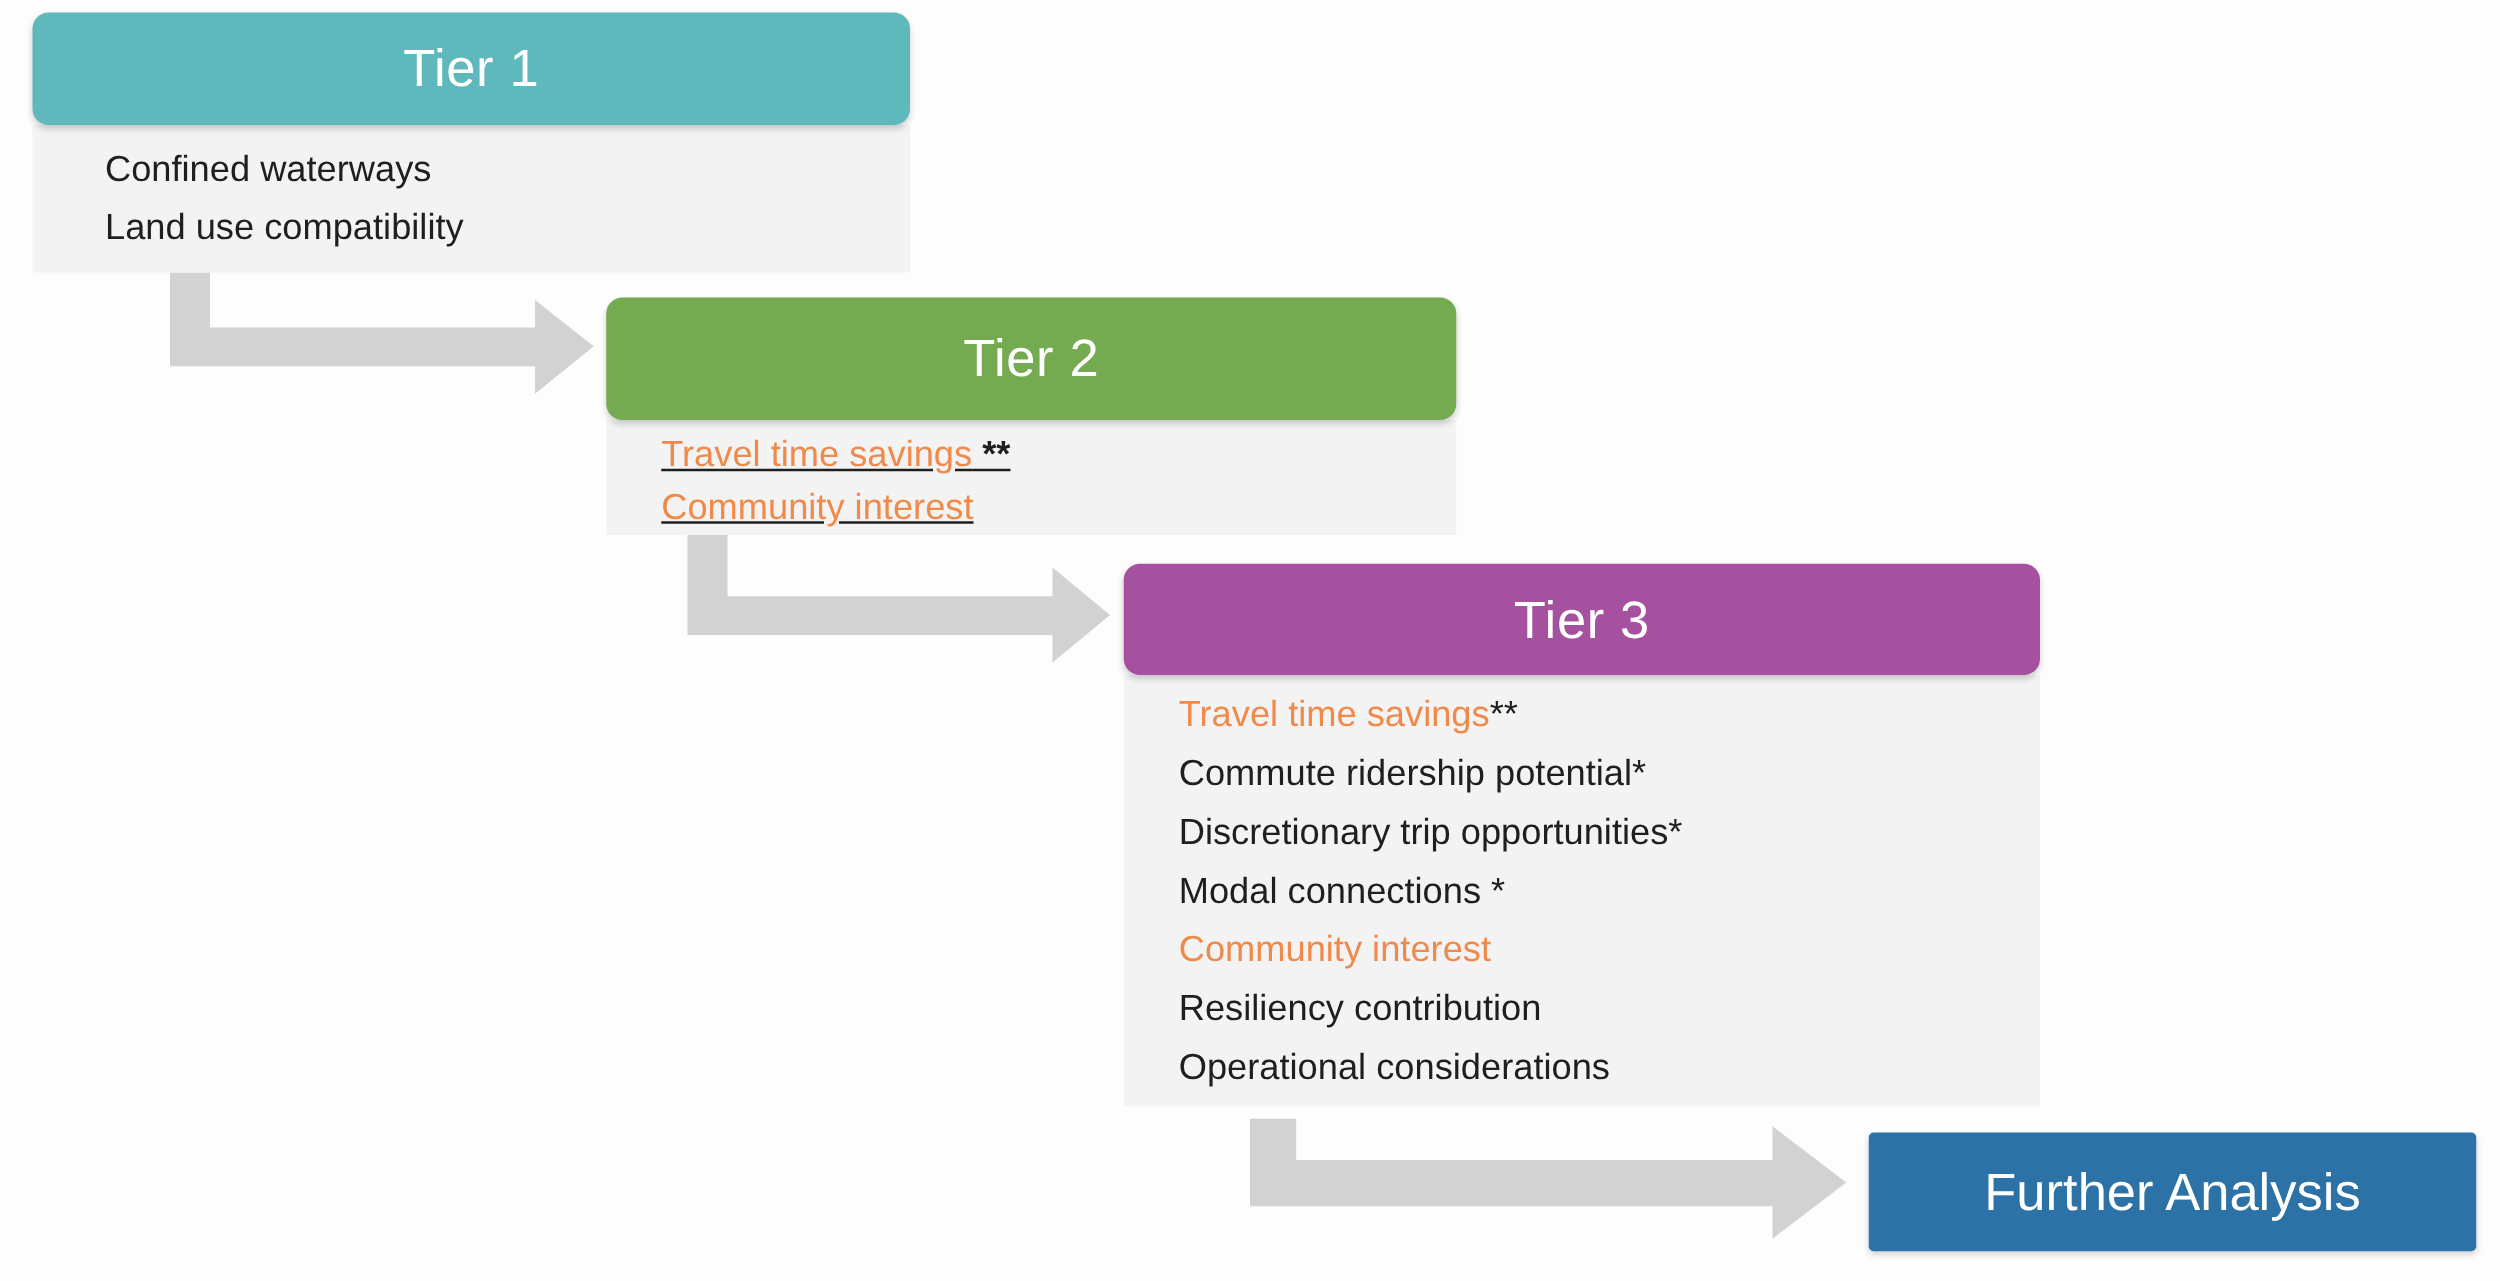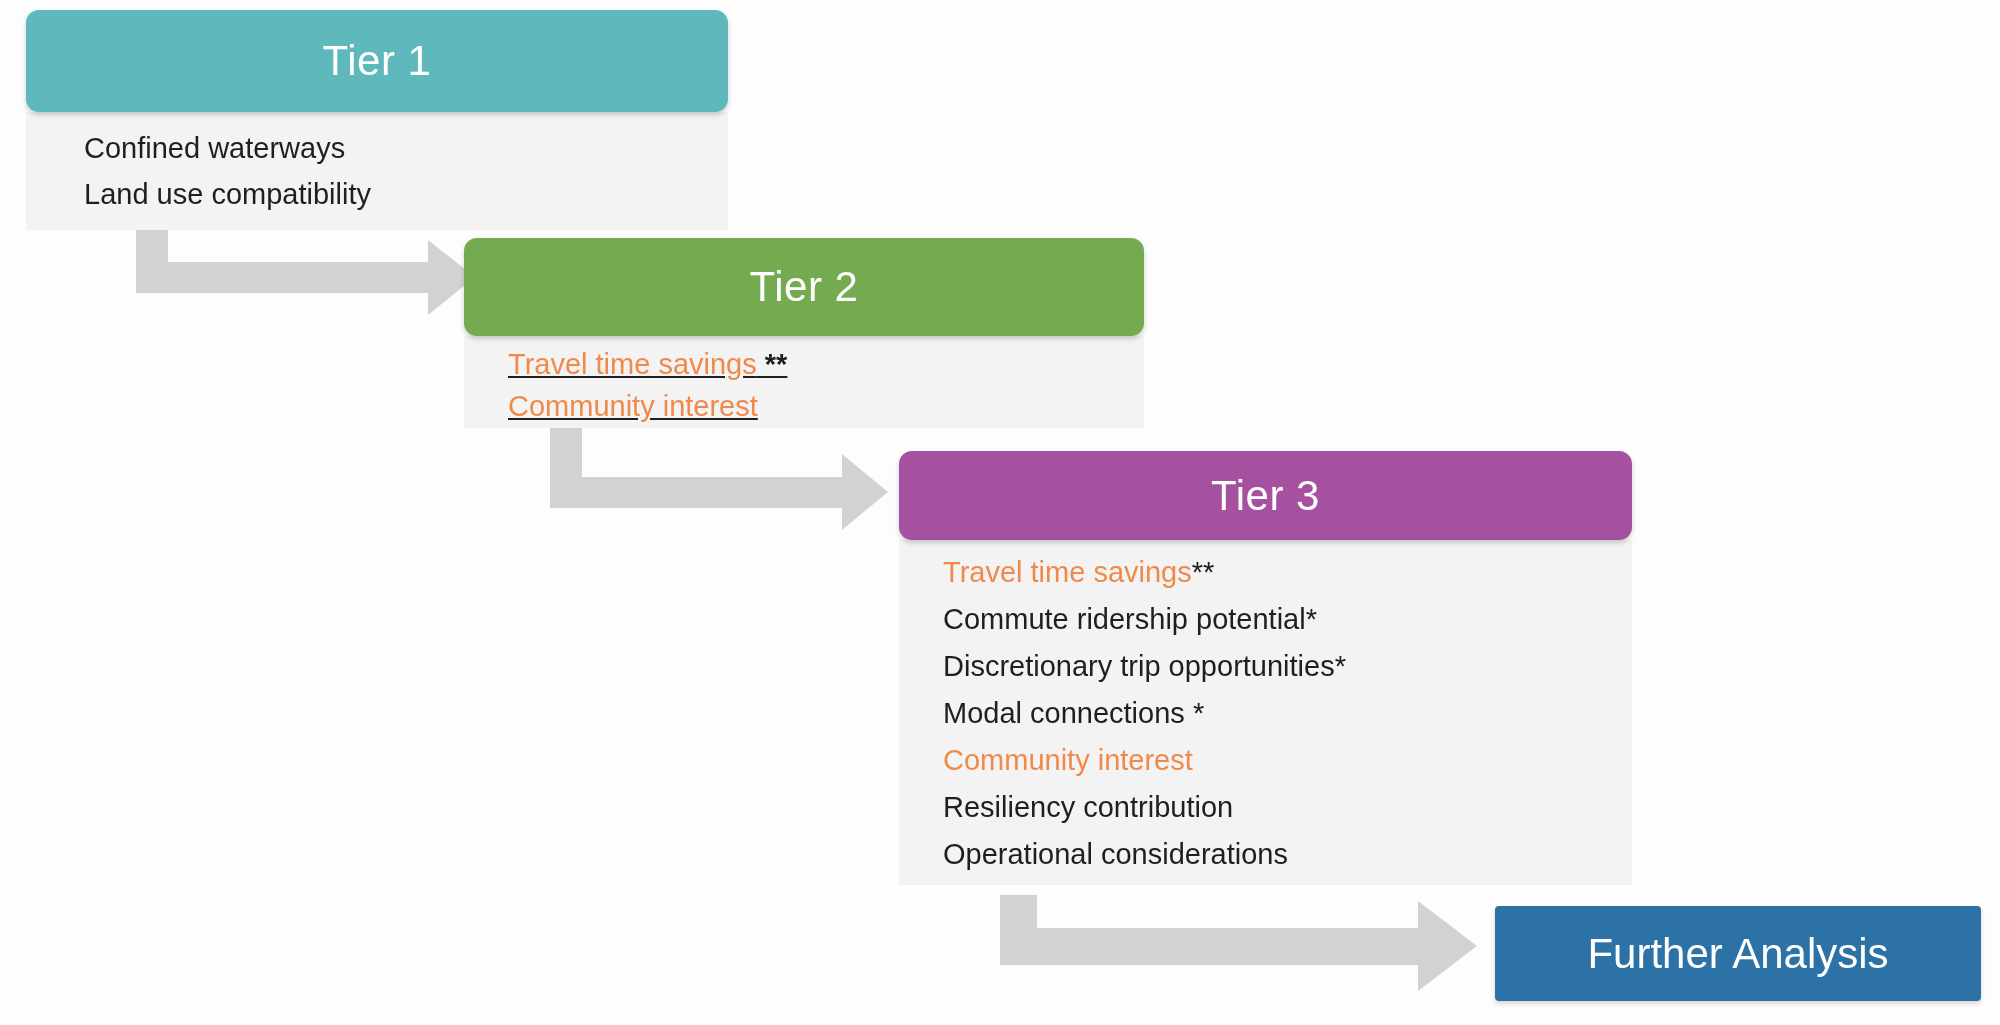--- a/index.html
+++ b/index.html
@@ -46,25 +46,25 @@
     z-index: 1;
     box-sizing: border-box;
   }
   .line { white-space: pre; }
   .orange { color: var(--orange); }
   .sfx { color: #1f1f1f; }
   .sfx-b { color: #1f1f1f; font-weight: 700; }
 
   
   .tier1 { left: 26px; top: 10px; width: 702px; }
-  .tier1 .hdr { height: 102px; }
+  .tier1 .hdr { height: 90px; }
   .tier1 .panel { height: 118px; padding: 13px 10px 0 58px; line-height: 46px; }
 
   
-  .tier2 { left: 464px; top: 238px; width: 680px; }
+  .tier2 { left: 485px; top: 238px; width: 680px; }
   .tier2 .hdr { height: 98px; }
   .tier2 .panel { height: 92px; padding: 7px 10px 0 44px; line-height: 42px; text-decoration: underline; }
 
   
   .tier3 { left: 899px; top: 451px; width: 733px; }
   .tier3 .hdr { height: 89px; }
   .tier3 .panel { height: 345px; padding: 9px 10px 0 44px; line-height: 47px; }
 
   .hdr-teal   { background: var(--teal); }
   .hdr-green  { background: var(--green); }

